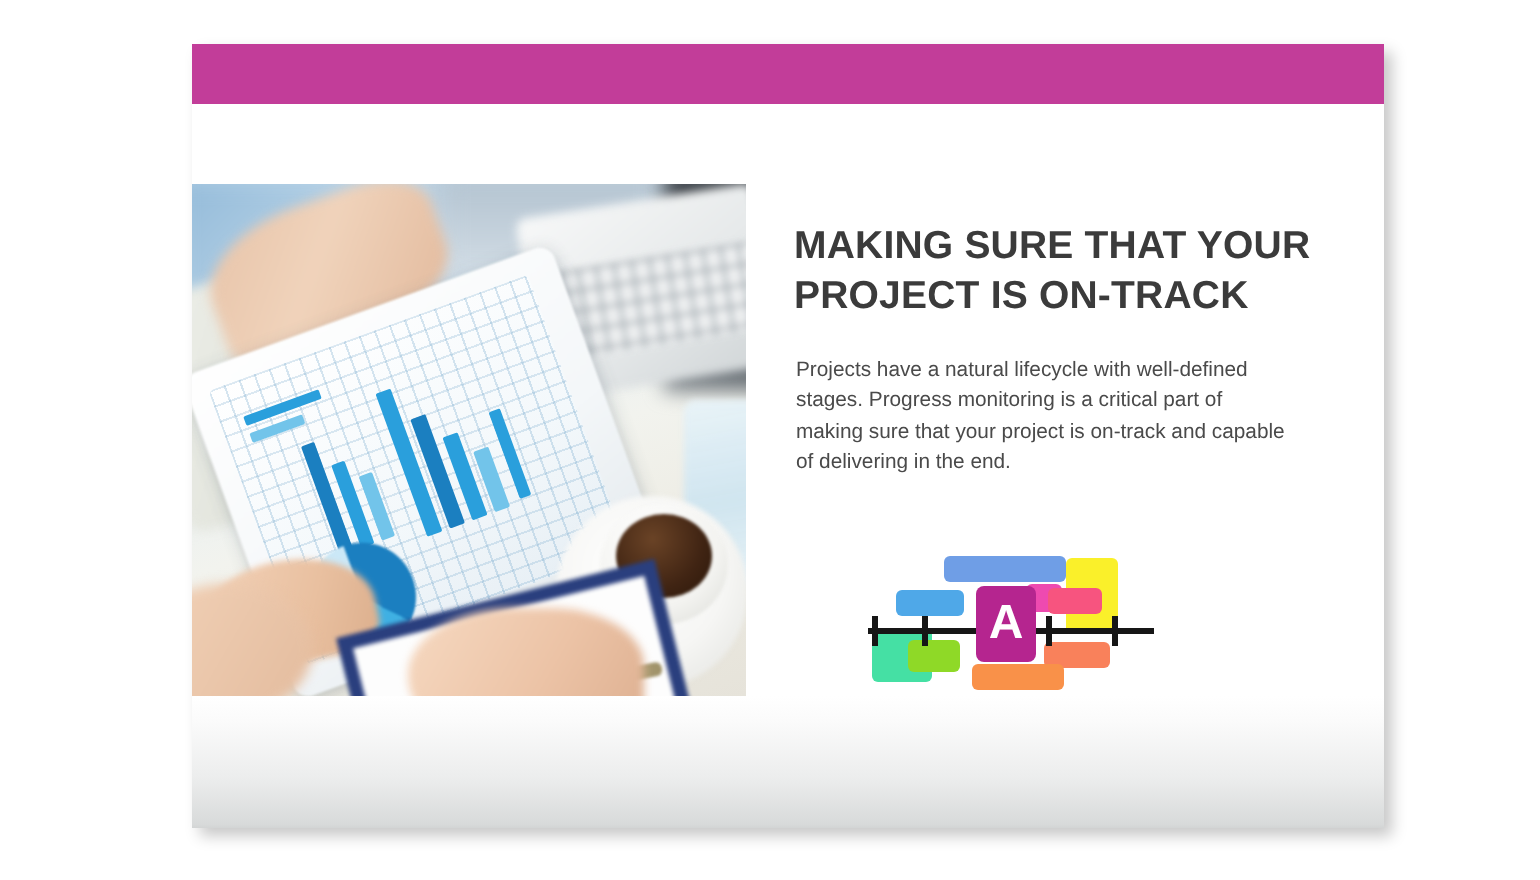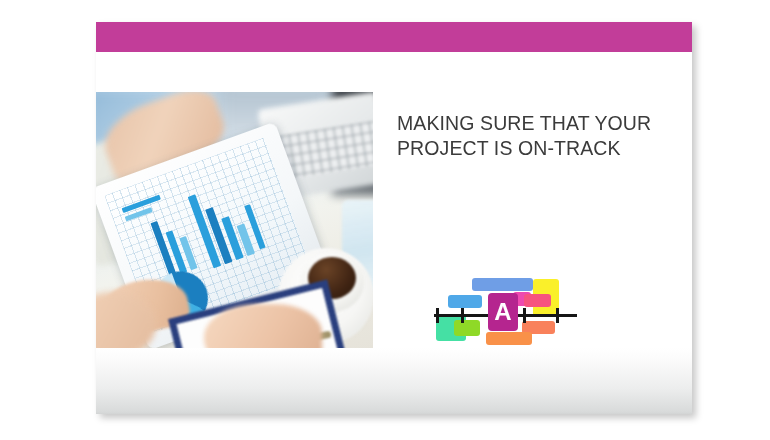--- a/index.html
+++ b/index.html
@@ -227,21 +227,21 @@
   
   #title {
     position: absolute;
     left: 301px;
     top: 89px;
     width: 262px;
     font-size: 19.5px;
     line-height: 25px;
     letter-spacing: 0.1px;
     color: #3b3b3b;
-    font-weight: 400;
+    font-weight: 700;
   }
   #body-copy {
     position: absolute;
     left: 302px;
     top: 156px;
     width: 248px;
     font-size: 10.4px;
     line-height: 15.4px;
     color: #4a4a4a;
   }
@@ -325,20 +325,21 @@
       <div class="ph-layer" id="ph-hand-left-low"></div>
       <div class="ph-layer" id="ph-saucer"></div>
       <div class="ph-layer" id="ph-cup"></div>
       <div class="ph-layer" id="ph-coffee"></div>
       <div class="ph-layer" id="ph-clipboard"></div>
       <div class="ph-layer" id="ph-pen"></div>
       <div class="ph-layer" id="ph-hand-write"></div>
     </div>
 
     <div id="title" style="color: rgb(59, 59, 59);">MAKING SURE THAT YOUR PROJECT IS ON-TRACK</div>
+    <div id="body-copy" style="color: rgb(74, 74, 74);">Projects have a natural lifecycle with well-defined stages. Progress monitoring is a critical part of making sure that your project is on-track and capable of delivering in the end.</div>
 
     <div id="gantt">
       <div id="gantt-bars">
           <div class="g-shape" style="left: 38px; top: 16px; width: 61px; height: 13px; background: rgb(111, 158, 230);"></div>
           <div class="g-shape" style="left: 14px; top: 33px; width: 34px; height: 13px; background: rgb(79, 168, 232);"></div>
           <div class="g-shape" style="left: 99px; top: 17px; width: 26px; height: 38px; background: rgb(250, 240, 42);"></div>
           <div class="g-shape" style="left: 79px; top: 30px; width: 18px; height: 14px; background: rgb(238, 74, 176);"></div>
           <div class="g-shape" style="left: 90px; top: 32px; width: 27px; height: 13px; background: rgb(247, 84, 127);"></div>
           <div class="g-shape" style="left: 2px; top: 52px; width: 30px; height: 27px; background: rgb(69, 224, 164);"></div>
           <div class="g-shape" style="left: 20px; top: 58px; width: 26px; height: 16px; background: rgb(143, 217, 39);"></div>

